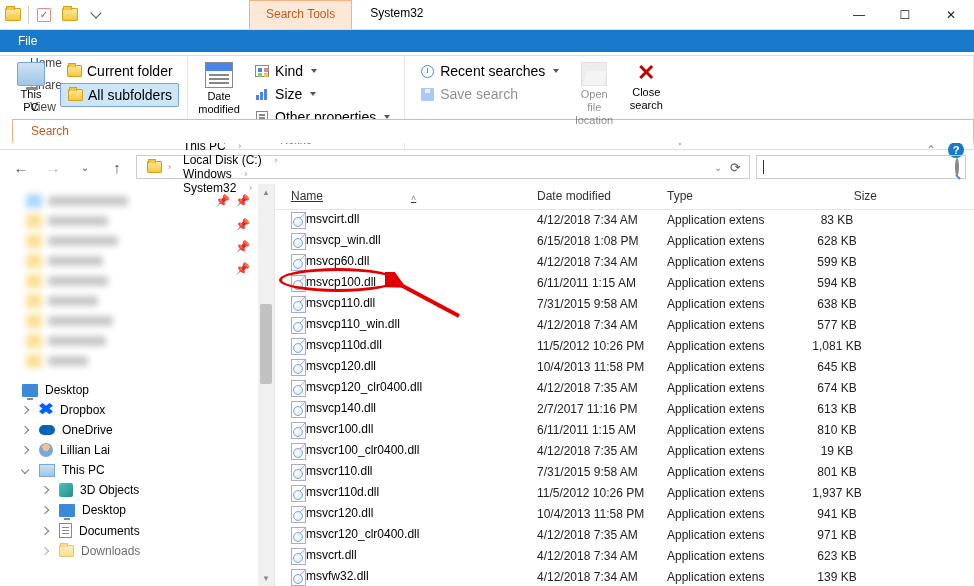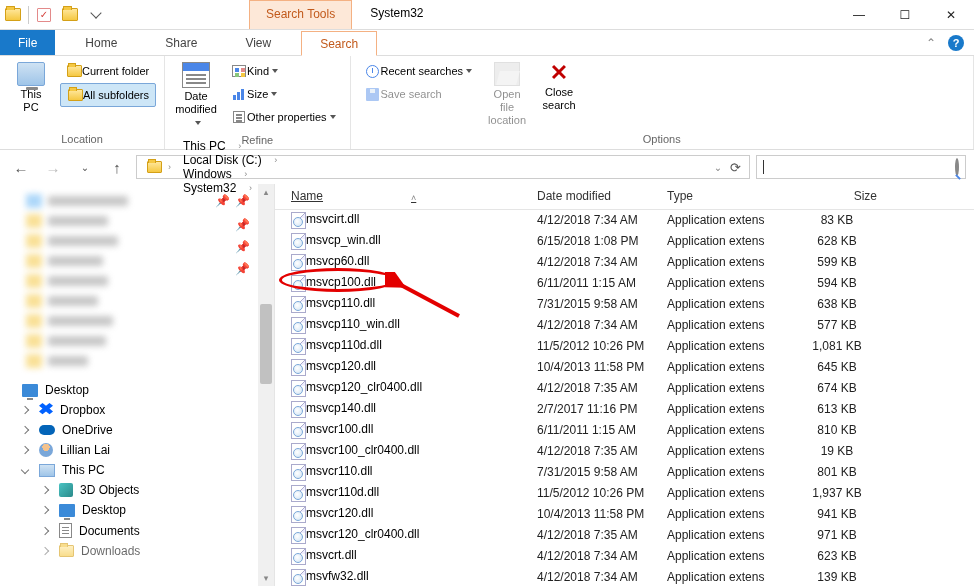--- a/index.html
+++ b/index.html
@@ -13,41 +13,41 @@
 .folder-sm:before { content:""; position:absolute; top:-3px; left:0; width:7px; height:3px; background:#f5c842; border:1px solid #d4a017; border-bottom:none; border-radius:1px 1px 0 0; }
 .tb-sep { width:1px; height:18px; background:#ccc; margin:6px 2px; }
 .checkbox-icon { width:14px; height:14px; border:1px solid #e38a8a; border-radius:1px; display:flex; align-items:center; justify-content:center; color:#d43f3a; font-size:10px; }
 .chev-down { width:8px; height:8px; border-left:1px solid #555; border-bottom:1px solid #555; transform:rotate(-45deg); margin-top:-3px; }
 .search-tools-tab { background:#fde8d8; color:#c25a1c; padding:6px 16px 4px; font-size:12px; border:1px solid #f4b183; border-bottom:none; margin-left:140px; }
 .window-title { padding:6px 18px; font-size:12px; }
 .titlebar-right { margin-left:auto; display:flex; }
 .win-btn { width:46px; height:30px; display:flex; align-items:center; justify-content:center; font-size:12px; color:#222; }
 
 
-.menutabs { height:26px; display:flex; align-items:stretch; border-bottom:1px solid #ddd; }
+.menutabs { height:26px; display:flex; align-items:stretch; border-bottom:1px solid #ddd;flex-direction:column; }
 .file-tab { background:#1979ca; color:#fff; padding:4px 18px; font-size:12px; display:flex; align-items:center; }
 .mtab { padding:4px 18px; font-size:12px; display:flex; align-items:center; color:#444;margin-left:12px; }
 .mtab.active { color:#c25a1c; border:1px solid #f4b183; border-bottom:1px solid #fff; background:#fff; position:relative; top:1px; }
 .menutabs-right { margin-left:auto; display:flex; align-items:center; padding-right:10px; gap:12px; }
 .help-circle { width:16px; height:16px; border-radius:50%; background:#1979ca; color:#fff; display:flex; align-items:center; justify-content:center; font-size:11px; font-weight:bold; }
 
 
 .ribbon { height:94px; display:flex; border-bottom:1px solid #ddd; background:#fff; }
 .rgroup { border-right:1px solid #e5e5e5; padding:4px 8px 2px; display:flex; flex-direction:column; }
 .rgroup-content { flex:1; display:flex; gap:6px; }
 .rgroup-label { text-align:center; font-size:11px; color:#666; padding:2px 0; }
 .rbtn-lg { width:46px; display:flex; flex-direction:column; align-items:center; gap:2px; padding:2px; }
 .rbtn-lg .lbl { font-size:11px; text-align:center; line-height:1.2; }
 .pc-icon { width:28px; height:24px; border:1px solid #7aa7d9; background:linear-gradient(#cfe2f3,#9fc5e8); border-radius:2px; position:relative; }
 .pc-icon:after { content:""; position:absolute; bottom:-5px; left:8px; width:12px; height:3px; background:#888; border-radius:1px; }
 .date-icon { width:28px; height:26px; background:#fff; border:1px solid #888; position:relative; }
 .date-icon:before { content:""; position:absolute; top:0; left:0; right:0; height:8px; background:#4a86e8; }
 .date-icon:after { content:""; position:absolute; top:11px; left:3px; right:3px; height:2px; background:#888; box-shadow:0 4px 0 #888, 0 8px 0 #888; }
 .rcol { display:flex; flex-direction:column; gap:1px; }
-.rbtn-sm { display:flex; align-items:center; padding:3px 6px; font-size:11px; white-space:nowrap; }
+.rbtn-sm { display:flex; align-items:center; gap:5px; padding:3px 6px; font-size:14px; white-space:nowrap; }
 .rbtn-sm.highlight { background:#cde6f7; border:1px solid #7aa7d9; border-radius:2px; }
 .rbtn-sm .icn { width:16px; height:16px; display:flex; align-items:center; justify-content:center; }
 .folder-i { width:15px; height:12px; background:linear-gradient(#ffe79c,#f5c842); border:1px solid #d4a017; border-radius:1px; position:relative; }
 .folder-i:before { content:""; position:absolute; top:-3px; left:0; width:6px; height:3px; background:#f5c842; border:1px solid #d4a017; border-bottom:none; }
 .mag-i { width:12px; height:12px; border:2px solid #4a86e8; border-radius:50%; position:relative; }
 .mag-i:after { content:""; position:absolute; bottom:-4px; right:-4px; width:6px; height:2px; background:#4a86e8; transform:rotate(45deg); }
 .kind-i { width:14px; height:12px; background:#fff; border:1px solid #888; position:relative; }
 .kind-i:after { content:""; position:absolute; top:2px; left:2px; width:4px; height:4px; background:#4a86e8; box-shadow:6px 0 0 #e38a8a, 0 5px 0 #8ac77d, 6px 5px 0 #f5c842; }
 .size-i { width:12px; height:12px; display:flex; align-items:flex-end; gap:1px; }
 .size-i span { width:3px; background:#4a86e8; }

